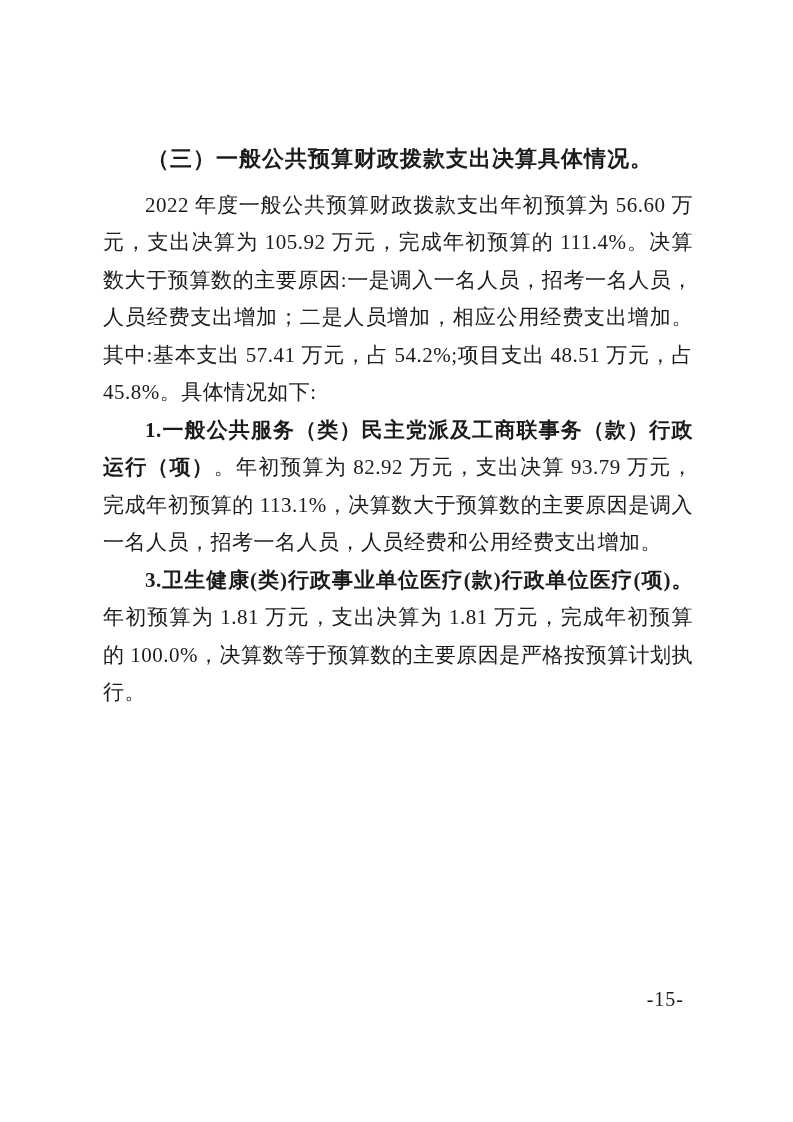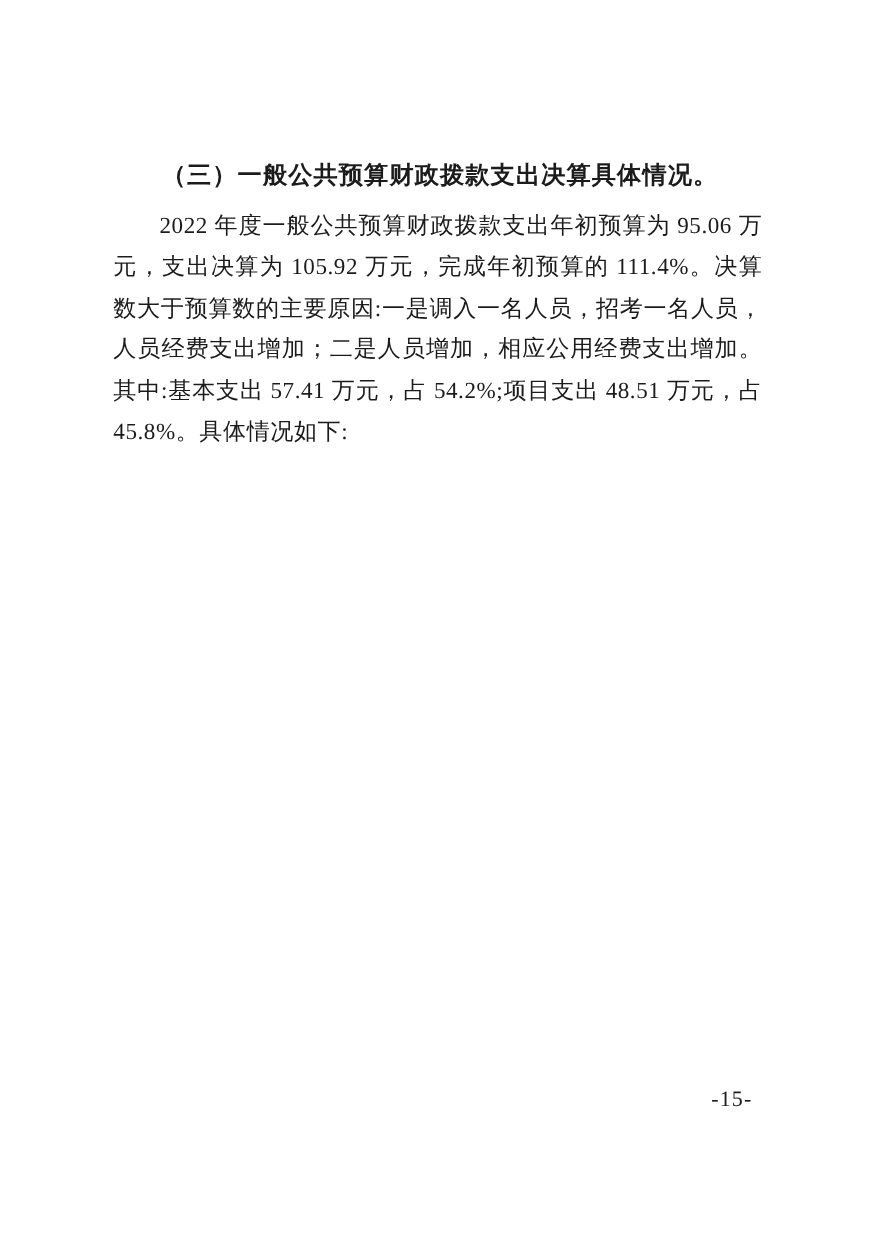--- a/index.html
+++ b/index.html
@@ -50,23 +50,25 @@
   }
 </style>
 </head>
 <body>
 
 <div class="page">
   <div class="content">
 
     <p class="heading">（三）一般公共预算财政拨款支出决算具体情况。</p>
 
-    <p class="para">2022 年度一般公共预算财政拨款支出年初预算为 95.06 万元，支出决算为 105.92 万元，完成年初预算的 111.4%。决算数大于预算数的主要原因:一是调入一名人员，招考一名人员，人员经费支出增加；二是人员增加，相应公用经费支出增加。其中:基本支出 57.41 万元，占 54.2%;项目支出 48.51 万元，占 45.8%。具体情况如下:</p>
+    <p class="para">2022 年度一般公共预算财政拨款支出年初预算为 56.60 万元，支出决算为 105.92 万元，完成年初预算的 111.4%。决算数大于预算数的主要原因:一是调入一名人员，招考一名人员，人员经费支出增加；二是人员增加，相应公用经费支出增加。其中:基本支出 57.41 万元，占 54.2%;项目支出 48.51 万元，占 45.8%。具体情况如下:</p>
+
+    <p class="para"><span class="b">1.</span><span class="b">一般公共服务（类）民主党派及工商联事务（款）行政运行（项）</span><span>。年初预算为 82.92 万元，支出决算 93.79 万元，完成年初预算的 113.1%，决算数大于预算数的主要原因是调入一名人员，招考一名人员，人员经费和公用经费支出增加。</span></p>
 
 
-
+    <p class="para"><span class="b">3.</span><span class="b">卫生健康(类)行政事业单位医疗(款)行政单位医疗(项)。</span><span>年初预算为 1.81 万元，支出决算为 1.81 万元，完成年初预算的 100.0%，决算数等于预算数的主要原因是严格按预算计划执行。</span></p>
 
 
 
   </div>
 
   <div class="page-number">-15-</div>
 </div>
 
 </body></html>

